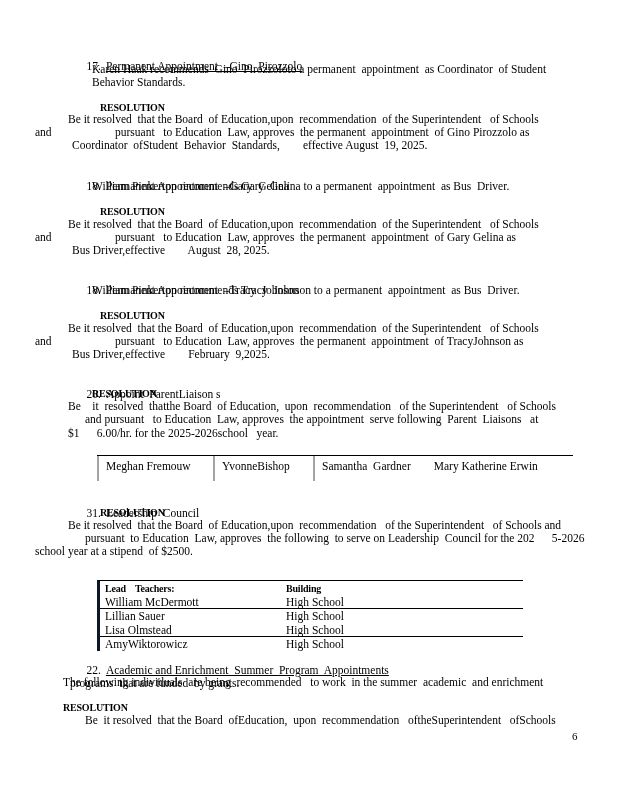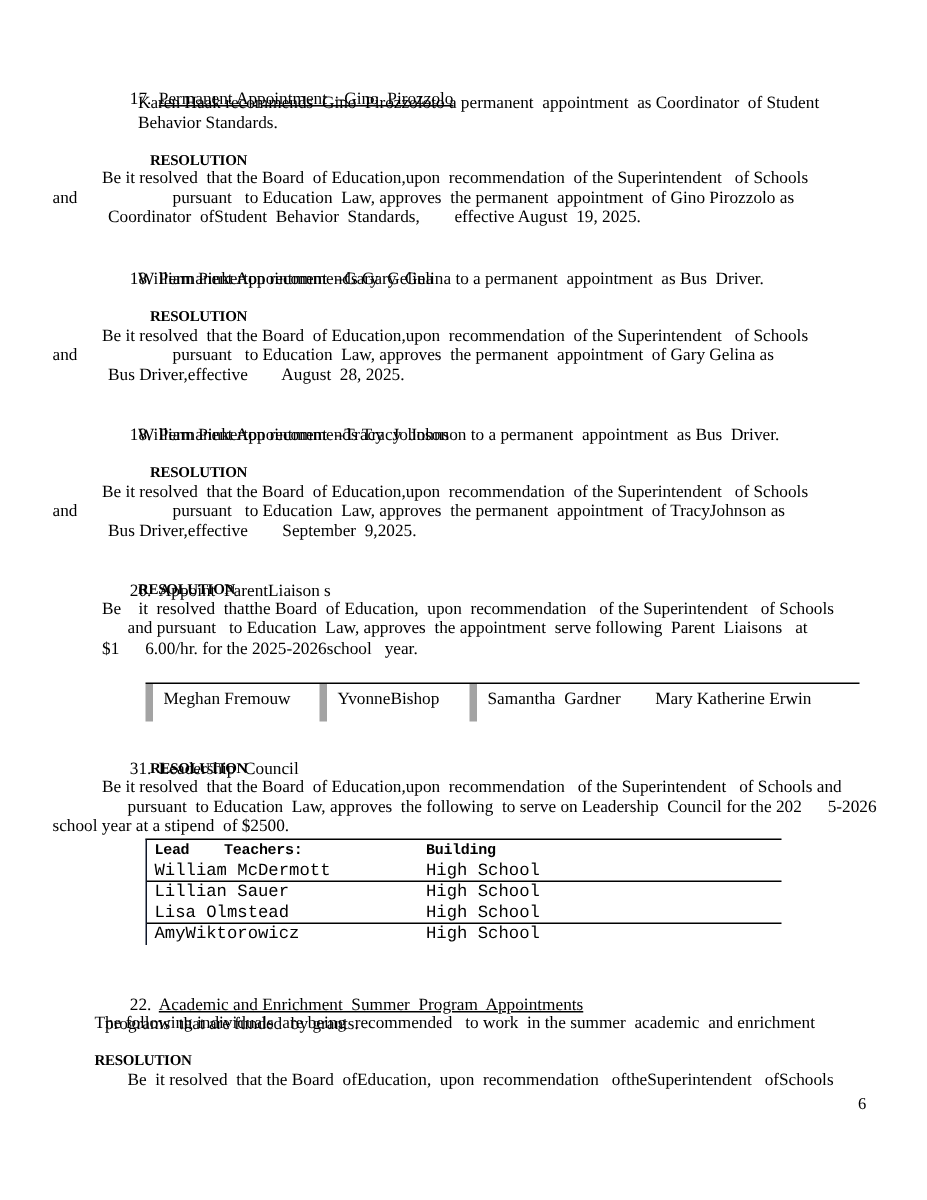--- a/index.html
+++ b/index.html
@@ -23,35 +23,34 @@
   }
   .hang{position:absolute;white-space:pre;line-height:13px;}
   
   .liaison-table{
     position:absolute;left:97px;top:455px;width:476px;
     border-top:1px solid #000;
     display:flex;
   }
   .liaison-cell{
     height:25px;
-    border-left:5px solid #a3a3a3;
+    border-left:2px solid #a3a3a3;
     padding:4px 0 0 7px;
     box-sizing:border-box;
     white-space:pre;
     font-family:Liberation Serif, serif;
   }
   .liaison-cell.c1{width:116px;}
   .liaison-cell.c2{width:100px;}
   .liaison-cell.c3{width:260px;}
   
   .leadership-table{
-    position:absolute;left:97px;top:559px;width:423px;
+    position:absolute;left:97px;top:580px;width:423px;
     border-top:1px solid #000;
-    border-left:1px solid #0f172a;
-    font-family:Liberation Mono, monospace;
+    border-left:3px solid #0f172a;
   }
   .lt-row{display:flex;height:14px;box-sizing:border-box;}
   .lt-row.rule{border-bottom:1px solid #000;}
   .lt-col1{width:186px;padding-left:5px;box-sizing:border-box;white-space:pre;}
   .lt-col2{flex:1;white-space:pre;}
   .lt-header{font-weight:700;font-size:10px;letter-spacing:-0.2px;padding-top:2px;}
   .lt-cell{line-height:14px;}
   .page-number{position:absolute;left:572px;top:730px;font-size:11px;}
 </style>
 </head>
@@ -81,21 +80,21 @@
   <div class="line" style="left:72px;top:244px;">Bus Driver,effective        August  28, 2025.</div>
 
   <div class="line heading" style="left:75px;top:271px;">
     <span class="num">18.</span><span class="title">Permanent Appointment  –Tracy  Johnson</span>
   </div>
   <div class="line" style="left:92px;top:284px;">William Pinkerton recommends Tracy  Johnson to a permanent  appointment  as Bus  Driver.</div>
   <div class="line res-label" style="left:100px;top:309px;">RESOLUTION</div>
   <div class="line" style="left:68px;top:322px;">Be it resolved  that the Board  of Education,upon  recommendation  of the Superintendent   of Schools</div>
   <div class="hang" style="left:35px;top:335px;">and</div>
   <div class="line" style="left:115px;top:335px;">pursuant   to Education  Law, approves  the permanent  appointment  of TracyJohnson as</div>
-  <div class="line" style="left:72px;top:348px;">Bus Driver,effective        September  9,2025.</div>
+  <div class="line" style="left:72px;top:348px;">Bus Driver,effective        February  9,2025.</div>
 
   <div class="line heading" style="left:75px;top:375px;">
     <span class="num">20.</span><span class="title">Appoint  ParentLiaison s</span>
   </div>
   <div class="line res-label" style="left:92px;top:387px;">RESOLUTION</div>
   <div class="line" style="left:68px;top:400px;">Be    it  resolved  thatthe Board  of Education,  upon  recommendation   of the Superintendent   of Schools</div>
   <div class="line" style="left:85px;top:413px;">and pursuant   to Education  Law, approves  the appointment  serve following  Parent  Liaisons   at</div>
   <div class="line" style="left:68px;top:427px;">$1      6.00/hr. for the 2025-2026school   year.</div>
 
   <div class="liaison-table">

